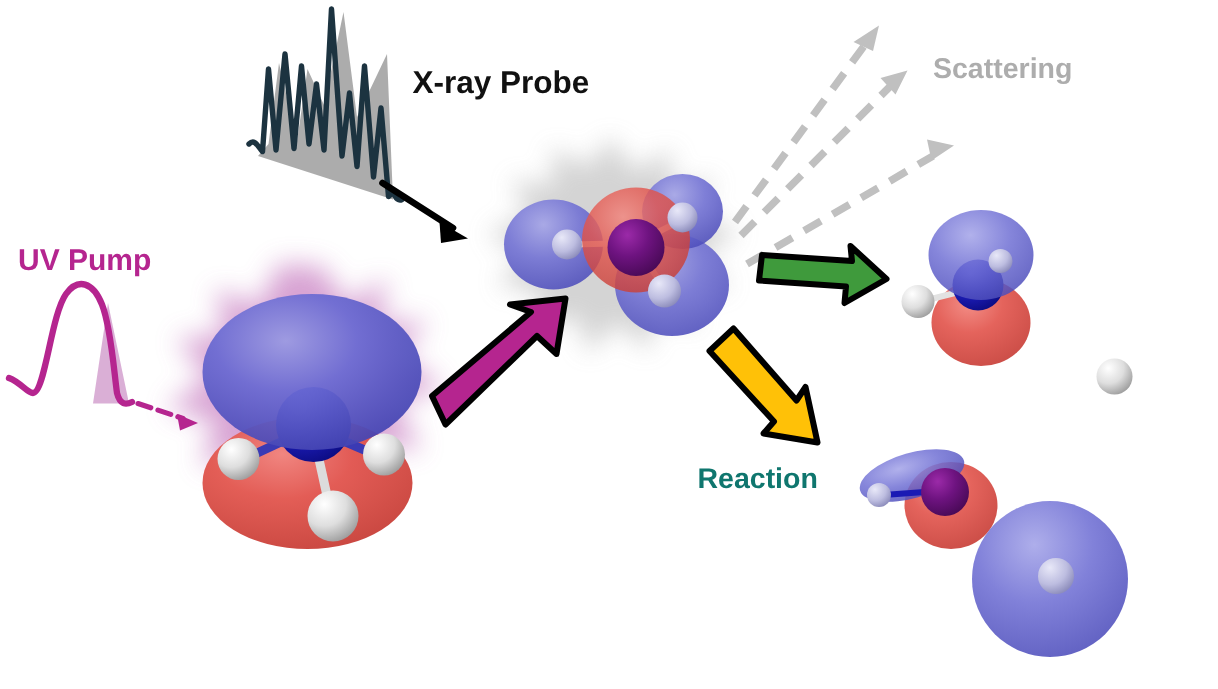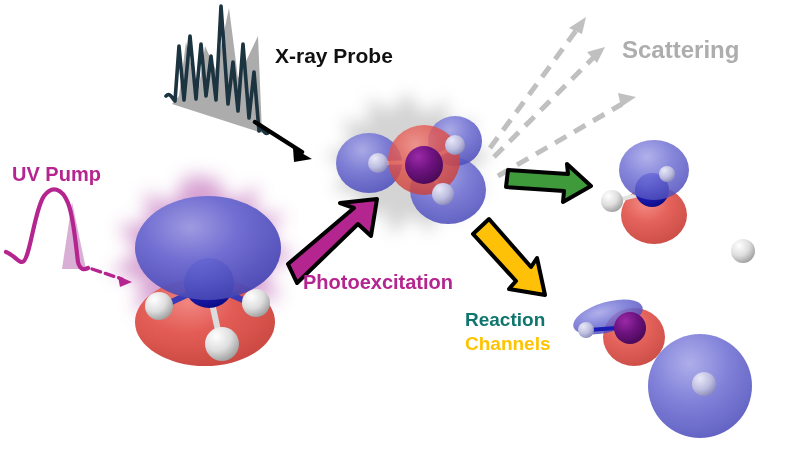--- a/index.html
+++ b/index.html
@@ -5,21 +5,21 @@
   html,body{margin:0;padding:0;background:#fff;}
   body{width:812px;height:459px;overflow:hidden;
        font-family:"Liberation Sans",sans-serif;}
   #stage{position:relative;width:812px;height:459px;background:#fff;overflow:hidden;}
   .abs{position:absolute;}
   .lbl{font-weight:bold;white-space:nowrap;}
 
   
   #uv-pump-label{left:12px;top:163px;font-size:20px;color:#b5258f;}
   #xray-label{left:275px;top:44px;font-size:21px;color:#111111;}
-  #scattering-label{left:622px;top:36px;font-size:24px;color:#adadad;}
+  #scattering-label{left:622px;top:36px;font-size:19px;color:#adadad;}
   #photoexc-label{left:303px;top:271px;font-size:20px;color:#b5258f;}
   #reaction-label{left:465px;top:309px;font-size:19px;color:#0f766e;}
   #channels-label{left:465px;top:333px;font-size:19px;color:#ffc400;}
 
   
   svg.layer{position:absolute;left:0;top:0;width:812px;height:459px;overflow:visible;}
   .nohit{pointer-events:none;}
 </style>
 </head>
 <body>
@@ -190,17 +190,15 @@
       <polygon fill="#3f9a3c" stroke="#000000" stroke-width="4" stroke-linejoin="round" points="508,170 568,174 567,164 591,186 563,202 564,191 506,187"></polygon>
     </g>
     <g>
       <polygon fill="#ffc107" stroke="#000000" stroke-width="4" stroke-linejoin="round" points="489,219 531,267 537,258 545,295 509,289 516,281 473,234"></polygon>
     </g>
   </svg>
 
   <div class="abs lbl" id="xray-label">X-ray Probe</div>
   <div class="abs lbl" id="uv-pump-label">UV Pump</div>
   <div class="abs lbl" id="scattering-label">Scattering</div>
-  <div class="abs lbl" id="photoexc-label">Photoexcitation</div>
   <div class="abs lbl" id="reaction-label">Reaction</div>
-  <div class="abs lbl" id="channels-label">Channels</div>
 
 </div>
 
 </body></html>

